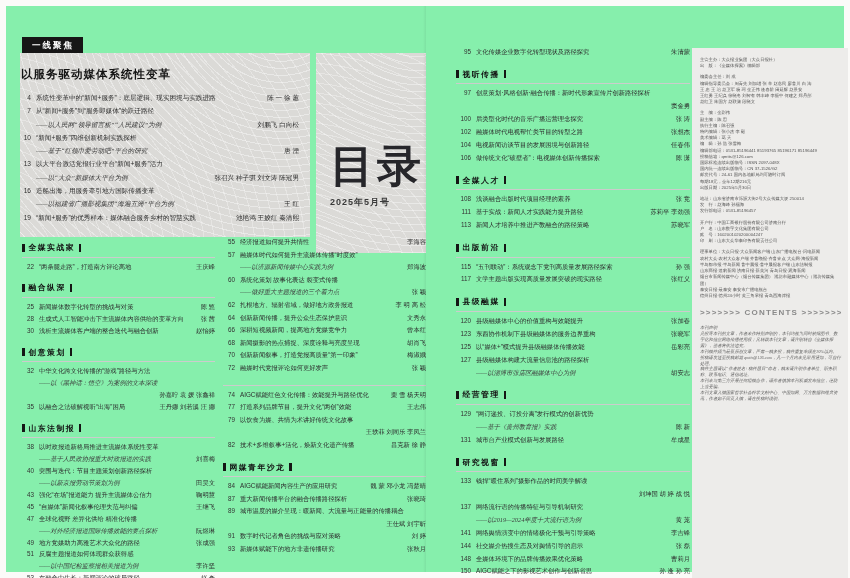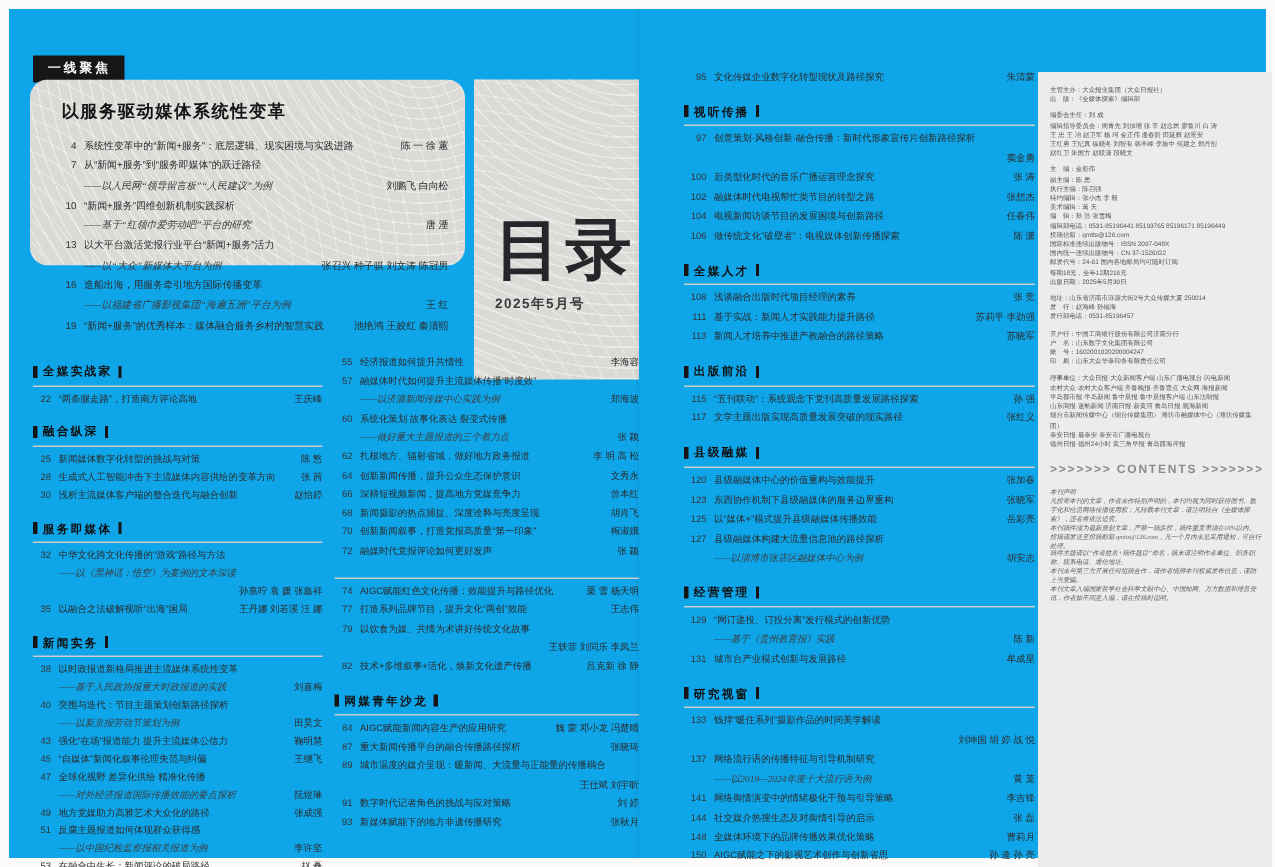--- a/index.html
+++ b/index.html
@@ -2,39 +2,39 @@
 <html><head>
 <meta charset="utf-8">
 <style>
   html,body{margin:0;padding:0;}
   body{
     width:850px;height:578px;position:relative;overflow:hidden;
     background:#fbfaf8;
     font-family:"Liberation Sans","DejaVu Sans",sans-serif;
     -webkit-font-smoothing:antialiased;
   }
-  .page{position:absolute;background:#0ea5e9;}
+  .page{position:absolute;background:#86efac;}
   #pageL{left:6px;top:6px;width:420px;height:566px;}
   #pageR{left:426px;top:6px;width:418px;height:566px;}
   #gutter{position:absolute;left:423px;top:6px;width:6px;height:566px;
     background:linear-gradient(90deg,rgba(0,0,0,0) 0%,rgba(0,0,0,.06) 50%,rgba(0,0,0,0) 100%);}
 
   
   #feature-tag{
     position:absolute;left:16px;top:31px;background:#161616;color:#fff;
     font-size:8.5px;font-weight:bold;letter-spacing:2px;padding:3px 9px 3px 10px;
   }
   
   .texture{
     background-color:#dbdad7;
     background-image:
       repeating-radial-gradient(circle at 90% -30%, rgba(255,255,255,.40) 0 1px, rgba(0,0,0,0) 1px 7px),
       repeating-radial-gradient(circle at -15% 120%, rgba(255,255,255,.30) 0 1px, rgba(0,0,0,0) 1px 10px);
   }
-  #feature-box{position:absolute;left:14px;top:47px;width:290px;height:124px;box-sizing:border-box;padding:9px 11px 0 20px;border-radius:12px;}
+  #feature-box{position:absolute;left:14px;top:47px;width:290px;height:184px;box-sizing:border-box;padding:9px 11px 0 0;}
   #feature-title{font-size:11.5px;font-weight:bold;color:#141414;letter-spacing:1px;margin:5px 0 9px 1px;}
   #brand-box{position:absolute;left:310px;top:47px;width:112px;height:200px;box-sizing:border-box;padding:0 0 0 14px;}
   #brand-title{
     font-family:"Liberation Serif","DejaVu Serif",serif;
     font-size:44px;font-weight:bold;color:#26262a;letter-spacing:3px;margin-top:92px;line-height:1;
   }
   #brand-date{font-size:9px;font-weight:bold;color:#3a3a3a;letter-spacing:1px;margin-top:7px;}
 
   
   .row{display:flex;align-items:baseline;white-space:nowrap;color:#2b2b2b;}
@@ -168,21 +168,21 @@
         </div>
         <div class="row">
           <span class="num">30</span>
           <span class="tt">浅析主流媒体客户端的整合迭代与融合创新</span>
           <span class="au">赵怡婷</span>
         </div>
       </div>
       <div class="section">
         <div class="sec-h">
           <span class="bar l"></span>
-          <span class="sec-label">服务即媒体</span>
+          <span class="sec-label">创意策划</span>
           <span class="bar r"></span>
         </div>
         <div class="sec-rule"></div>
         <div class="row">
           <span class="num">32</span>
           <span class="tt">中华文化跨文化传播的“游戏”路径与方法</span>
         </div>
         <div class="row sub">
           <span class="tt">——以《黑神话：悟空》为案例的文本深读</span>
         </div>
@@ -191,21 +191,21 @@
         </div>
         <div class="row">
           <span class="num">35</span>
           <span class="tt">以融合之法破解视听“出海”困局</span>
           <span class="au">王丹娜 刘若溪 汪 娜</span>
         </div>
       </div>
       <div class="section">
         <div class="sec-h">
           <span class="bar l"></span>
-          <span class="sec-label">新闻实务</span>
+          <span class="sec-label">山东法制报</span>
           <span class="bar r"></span>
         </div>
         <div class="sec-rule"></div>
         <div class="row">
           <span class="num">38</span>
           <span class="tt">以时政报道新格局推进主流媒体系统性变革</span>
         </div>
         <div class="row sub">
           <span class="tt">——基于人民政协报重大时政报道的实践</span>
           <span class="au">刘喜梅</span>

